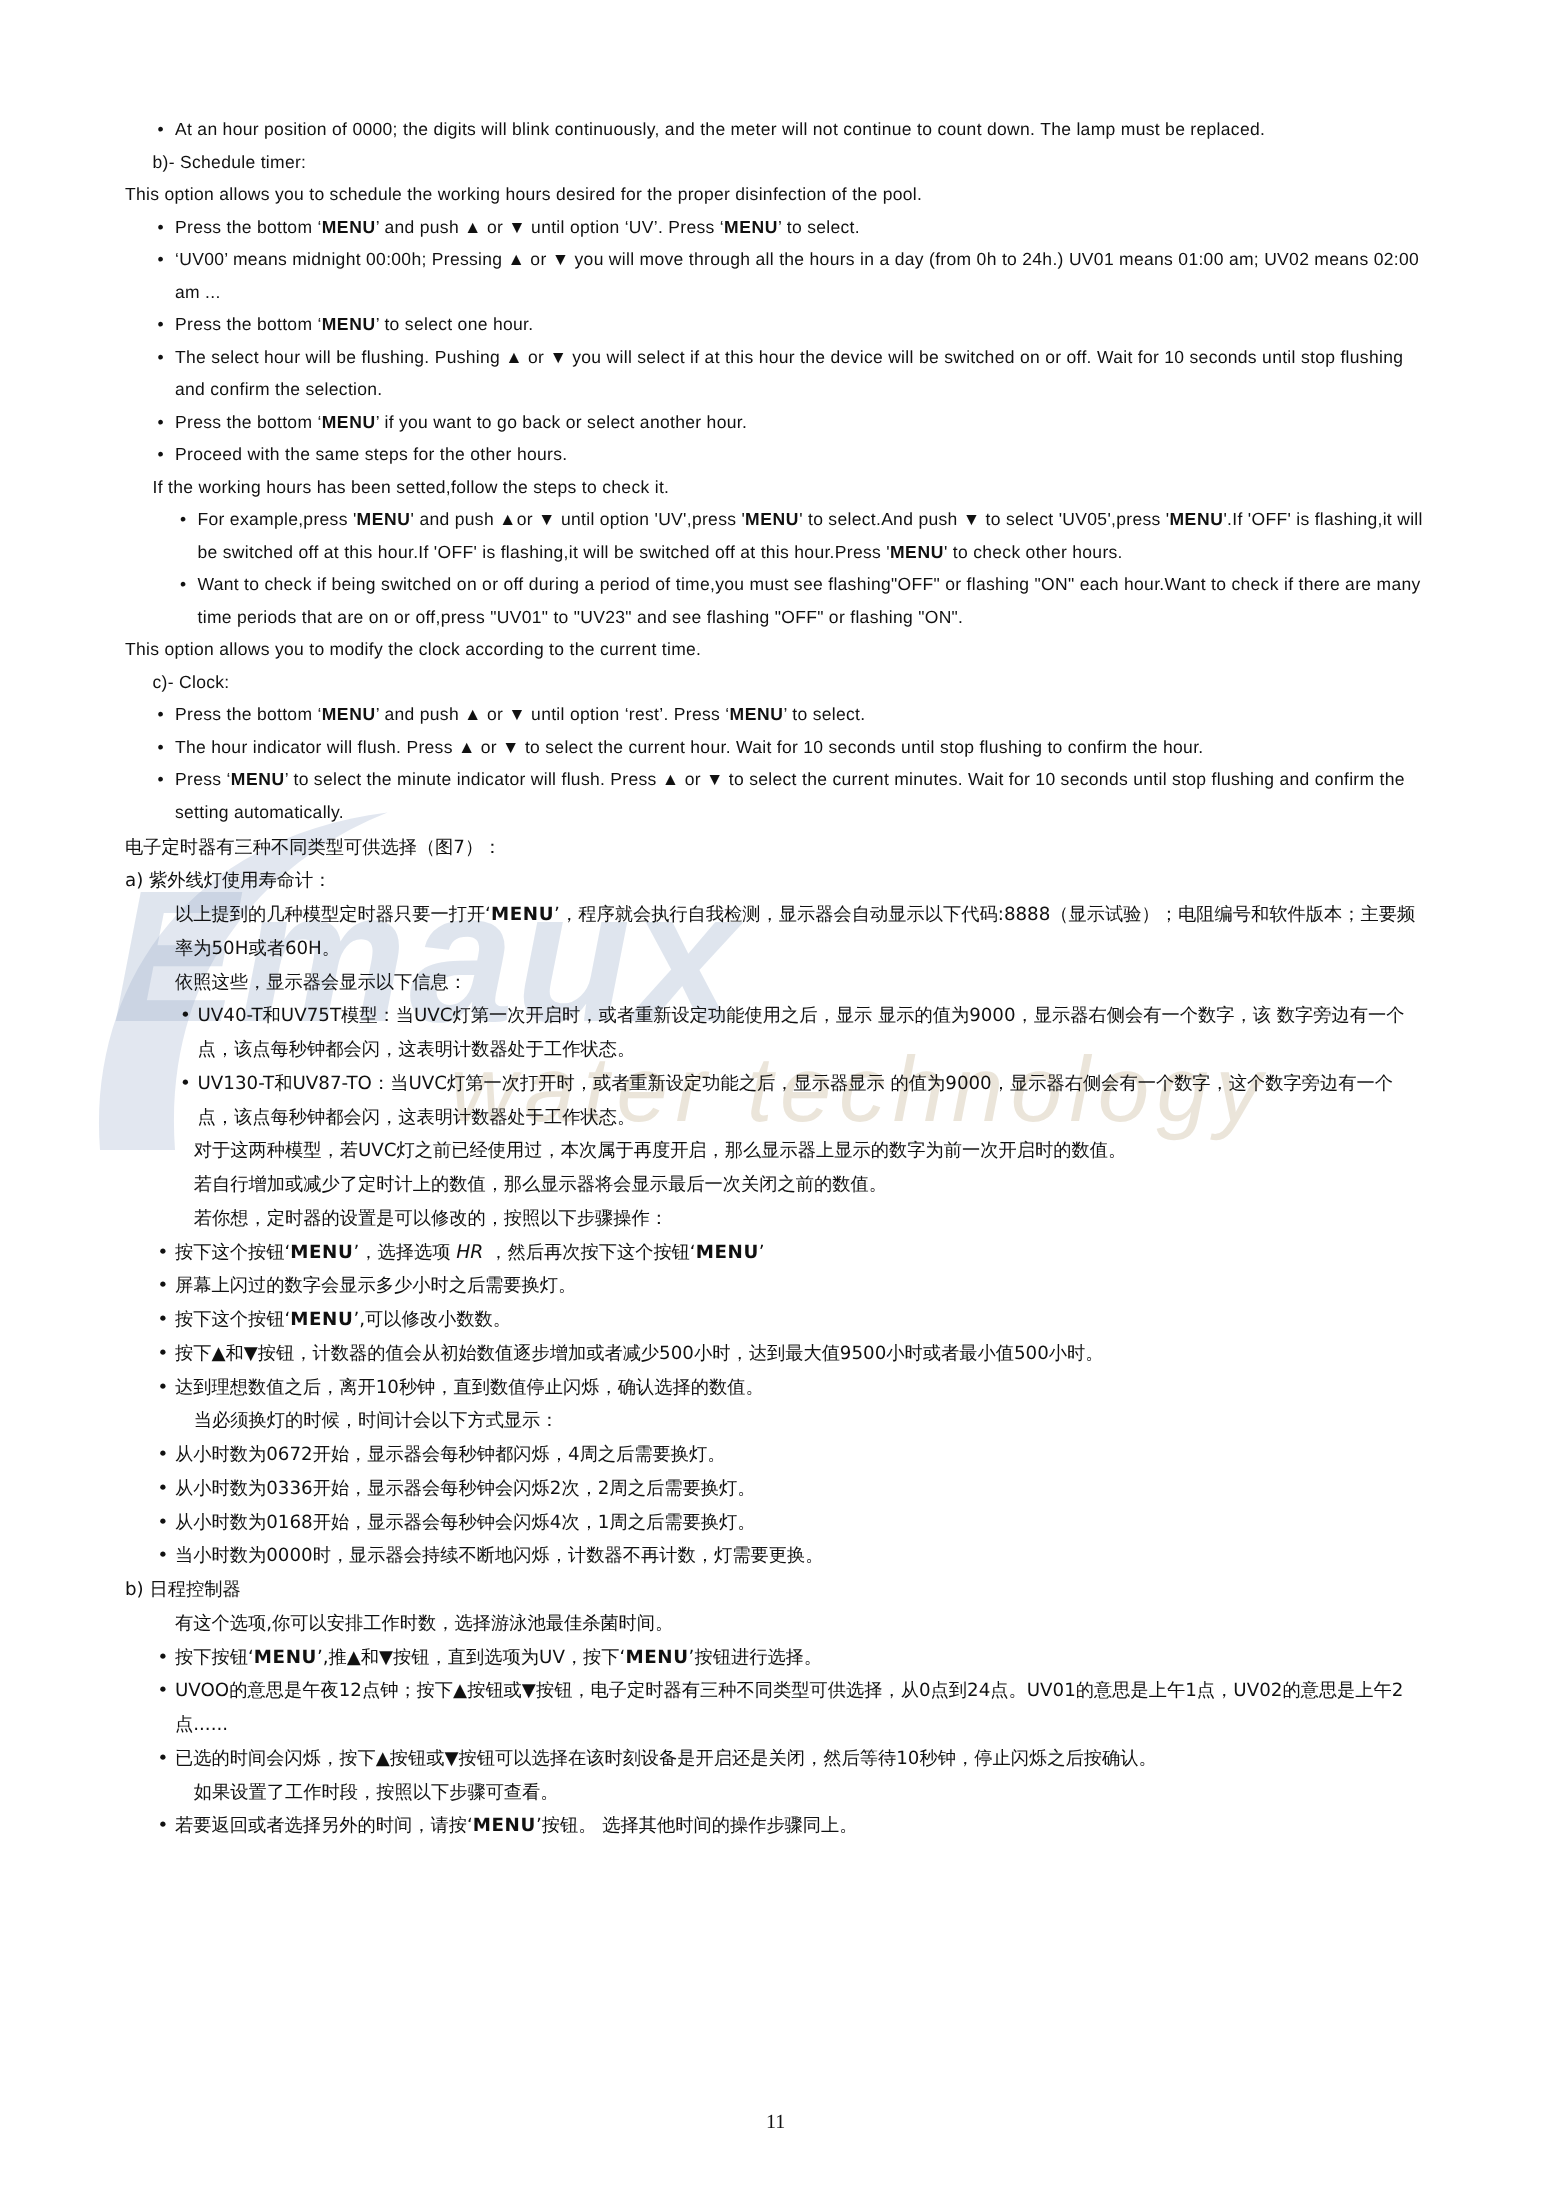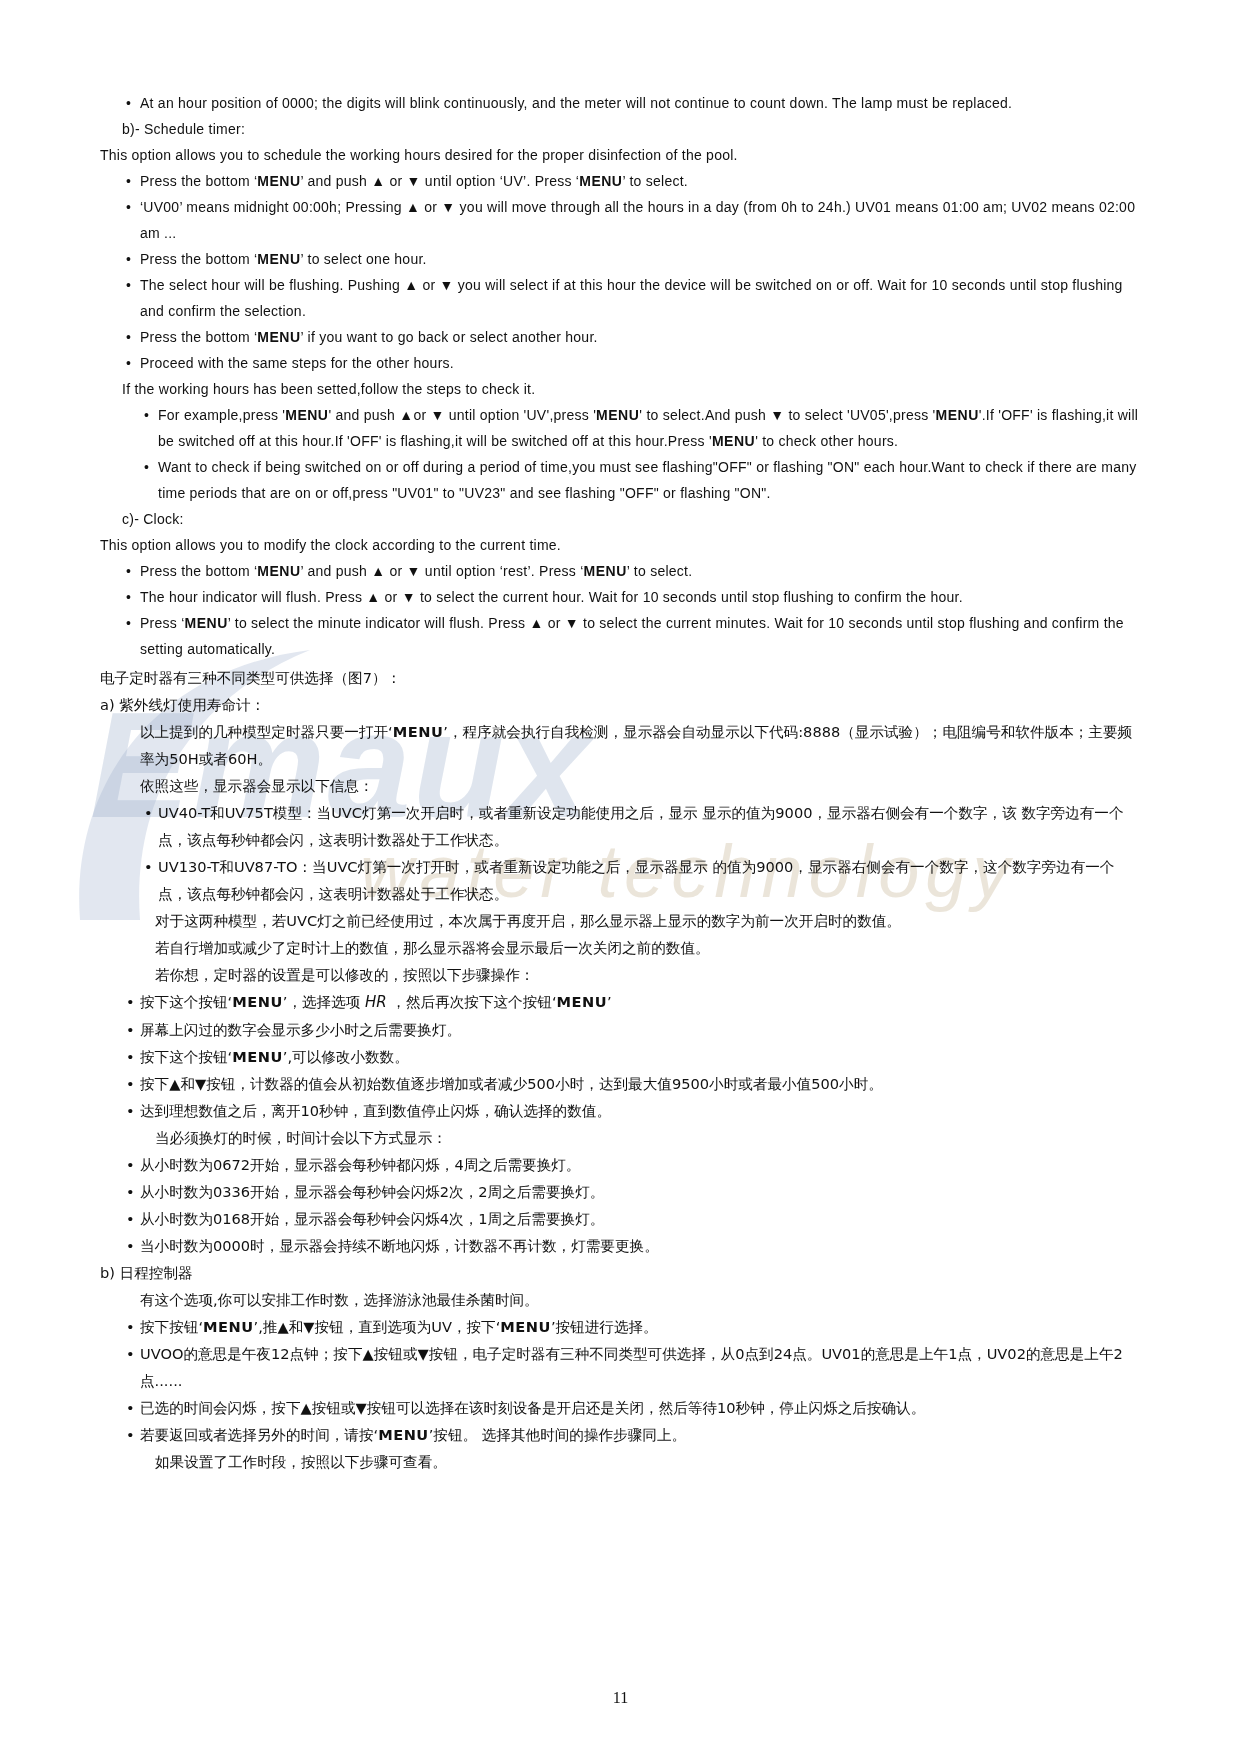--- a/index.html
+++ b/index.html
@@ -135,22 +135,22 @@
         <div class="en">This option allows you to schedule the working hours desired for the proper disinfection of the pool.</div>
         <div class="en bullet lvl1">Press the bottom ‘<b class="menu">MENU</b>’ and push ▲ or ▼ until option ‘UV’. Press ‘<b class="menu">MENU</b>’ to select.</div>
         <div class="en bullet lvl1">‘UV00’ means midnight 00:00h; Pressing ▲ or ▼ you will move through all the hours in a day (from 0h to 24h.)  UV01 means 01:00 am; UV02 means 02:00 am ...</div>
         <div class="en bullet lvl1">Press the bottom ‘<b class="menu">MENU</b>’ to select one hour.</div>
         <div class="en bullet lvl1">The select hour will be flushing. Pushing ▲ or ▼ you will select if at this hour the device will be switched on or off. Wait for 10 seconds until stop flushing and confirm the selection.</div>
         <div class="en bullet lvl1">Press the bottom ‘<b class="menu">MENU</b>’ if you want to go back or select another hour.</div>
         <div class="en bullet lvl1">Proceed with the same steps for the other hours.</div>
         <div class="en indent1">If the working hours has been setted,follow the steps to check it.</div>
         <div class="en bullet lvl2">For example,press '<b class="menu">MENU</b>' and push ▲or ▼ until option 'UV',press '<b class="menu">MENU</b>' to select.And push ▼ to select 'UV05',press '<b class="menu">MENU</b>'.If 'OFF' is flashing,it will be switched off at  this hour.If 'OFF' is flashing,it will be switched off at this hour.Press '<b class="menu">MENU</b>' to check other hours.</div>
         <div class="en bullet lvl2">Want to check if  being switched on or off during a period of time,you must see flashing"OFF" or flashing "ON"  each hour.Want to check if there are many time periods that are  on or off,press "UV01" to "UV23" and see flashing "OFF" or flashing "ON".</div>
+        <div class="en">This option allows you to modify the clock according to the current time.</div>
         <div class="en indent1">c)- Clock:</div>
-        <div class="en">This option allows you to modify the clock according to the current time.</div>
         <div class="en bullet lvl1">Press the bottom ‘<b class="menu">MENU</b>’ and push ▲ or ▼ until option ‘rest’. Press ‘<b class="menu">MENU</b>’ to select.</div>
         <div class="en bullet lvl1">The hour indicator will flush. Press ▲ or ▼ to select the current hour. Wait for 10 seconds until stop flushing to confirm the hour.</div>
         <div class="en bullet lvl1">Press ‘<b class="menu">MENU</b>’ to select the minute indicator will flush. Press ▲ or ▼ to select the current minutes. Wait for 10 seconds until stop flushing and confirm the setting automatically.</div>
       </div>
     <div id="cn-block" class="blk">
         <div class="cn">电子定时器有三种不同类型可供选择（图7）：</div>
         <div class="cn">a) 紫外线灯使用寿命计：</div>
         <div class="cn indent2">以上提到的几种模型定时器只要一打开‘<b class="menu">MENU</b>’，程序就会执行自我检测，显示器会自动显示以下代码:8888（显示试验）；电阻编号和软件版本；主要频率为50H或者60H。</div>
         <div class="cn indent2">依照这些，显示器会显示以下信息：</div>
         <div class="cn bullet lvl2">UV40-T和UV75T模型：当UVC灯第一次开启时，或者重新设定功能使用之后，显示 显示的值为9000，显示器右侧会有一个数字，该  数字旁边有一个点，该点每秒钟都会闪，这表明计数器处于工作状态。</div>
@@ -166,19 +166,19 @@
         <div class="cn indent3">当必须换灯的时候，时间计会以下方式显示：</div>
         <div class="cn bullet lvl1">从小时数为0672开始，显示器会每秒钟都闪烁，4周之后需要换灯。</div>
         <div class="cn bullet lvl1">从小时数为0336开始，显示器会每秒钟会闪烁2次，2周之后需要换灯。</div>
         <div class="cn bullet lvl1">从小时数为0168开始，显示器会每秒钟会闪烁4次，1周之后需要换灯。</div>
         <div class="cn bullet lvl1">当小时数为0000时，显示器会持续不断地闪烁，计数器不再计数，灯需要更换。</div>
         <div class="cn">b) 日程控制器</div>
         <div class="cn indent2">有这个选项,你可以安排工作时数，选择游泳池最佳杀菌时间。</div>
         <div class="cn bullet lvl1">按下按钮‘<b class="menu">MENU</b>’,推▲和▼按钮，直到选项为UV，按下‘<b class="menu">MENU</b>’按钮进行选择。</div>
         <div class="cn bullet lvl1">UVOO的意思是午夜12点钟；按下▲按钮或▼按钮，电子定时器有三种不同类型可供选择，从0点到24点。UV01的意思是上午1点，UV02的意思是上午2点......</div>
         <div class="cn bullet lvl1">已选的时间会闪烁，按下▲按钮或▼按钮可以选择在该时刻设备是开启还是关闭，然后等待10秒钟，停止闪烁之后按确认。</div>
+        <div class="cn indent3">如果设置了工作时段，按照以下步骤可查看。</div>
         <div class="cn bullet lvl1">若要返回或者选择另外的时间，请按‘<b class="menu">MENU</b>’按钮。 选择其他时间的操作步骤同上。</div>
-        <div class="cn indent3">如果设置了工作时段，按照以下步骤可查看。</div>
       </div>
   </div>
 
   <div class="pagenum">11</div>
 </div>
 
 </body></html>

